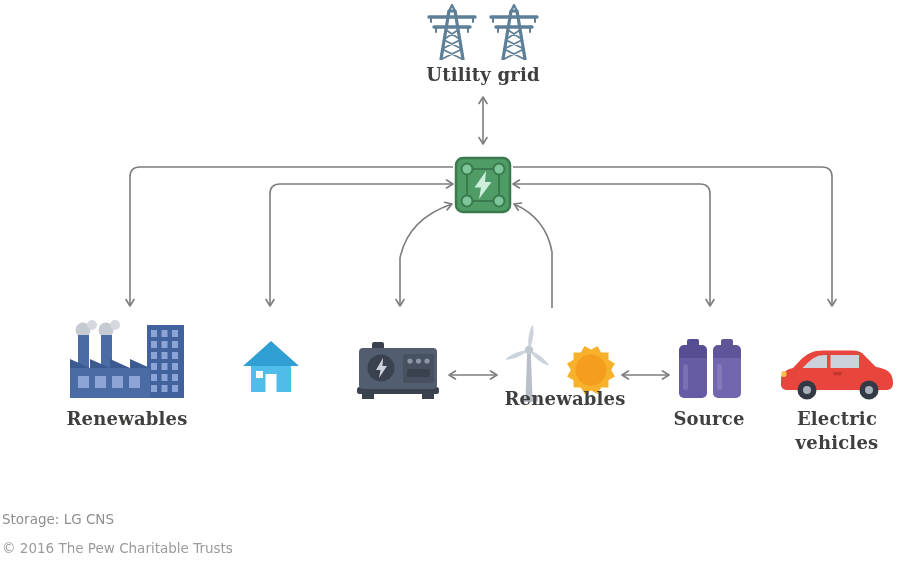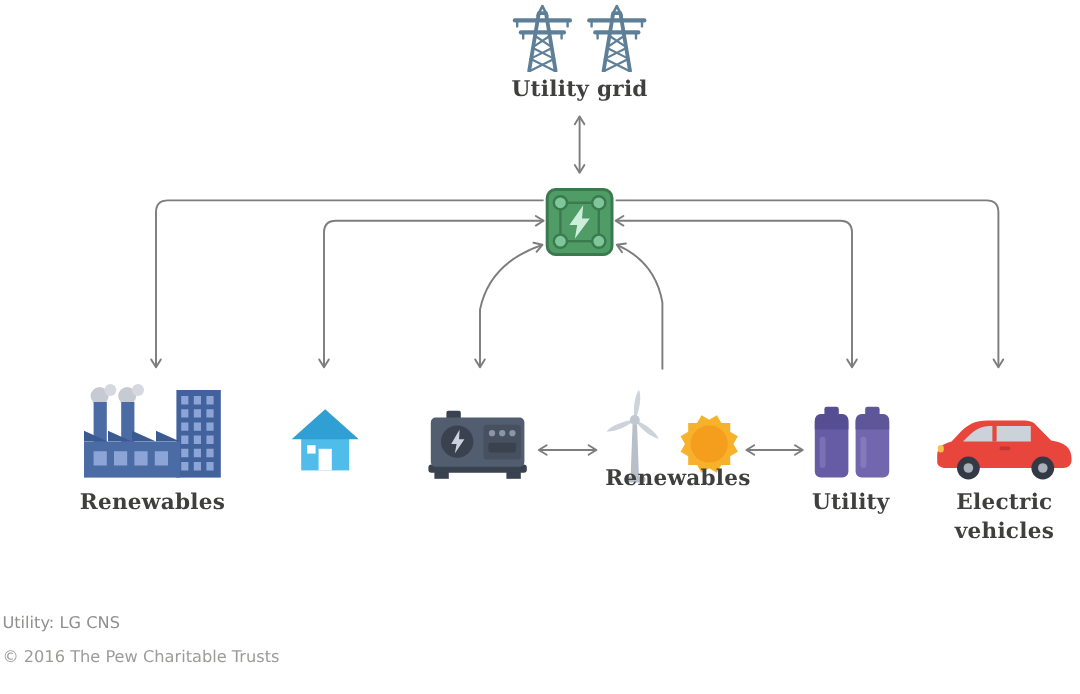--- a/index.html
+++ b/index.html
@@ -150,34 +150,34 @@
       <path d="M2,22 V16 Q2,9 9,9 H23 Q30,9 30,16 V22 Z" fill="#564e92"></path>
       <rect x="6" y="28" width="5" height="26" rx="2.5" fill="#7a70b4"></rect>
     </g>
     <g transform="translate(34,0)">
       <rect x="10" y="3" width="12" height="8" rx="2" fill="#5f5699"></rect>
       <rect x="2" y="9" width="28" height="53" rx="5" fill="#7267af"></rect>
       <path d="M2,22 V16 Q2,9 9,9 H23 Q30,9 30,16 V22 Z" fill="#5f5699"></path>
       <rect x="6" y="28" width="5" height="26" rx="2.5" fill="#837ab9"></rect>
     </g>
   </svg>
-  <div class="node-label" style="left:629px;top:407px;width:160px">Utility</div>
+  <div class="node-label" style="left:629px;top:407px;width:160px">Source</div>
 
   <svg class="abs" style="left:777px;top:344px" width="120" height="56" viewBox="0 0 120 56">
     <path d="M116,39 C116,29 111,25 99,23 L87,11 C85,8 81,6.5 75,6.5 L46,6.5 C36,6.5 30,9.5 23,16.5 L16,24 C8,26 4,29.5 4,35.5 L4,41 C4,44 7,46 11,46 L109,46 C113,46 116,44 116,39 Z" fill="#e8453c"></path>
     <path d="M82,11 L48,11 C40.5,11 35.5,14 29.5,20 L25.5,24 L82,24 Z" fill="#ccd2da"></path>
     <rect x="50" y="11" width="3.5" height="13" fill="#e8453c"></rect>
     <rect x="56" y="28" width="9" height="3.2" rx="1.6" fill="#c2372f"></rect>
     <rect x="4.5" y="27" width="5" height="6" rx="2" fill="#f5c14b"></rect>
     <circle cx="30" cy="46" r="9.5" fill="#333a46"></circle>
     <circle cx="30" cy="46" r="4" fill="#a9b0ba"></circle>
     <circle cx="92" cy="46" r="9.5" fill="#333a46"></circle>
     <circle cx="92" cy="46" r="4" fill="#a9b0ba"></circle>
   </svg>
   <div class="node-label" style="left:757px;top:407px;width:160px">
     <div>Electric</div>
     <div>vehicles</div>
   </div>
 
-  <div class="footer-text" style="left:2px;top:511px">Utility: LG CNS</div>
+  <div class="footer-text" style="left:2px;top:511px">Storage: LG CNS</div>
   <div class="footer-text copyright" style="left:2px;top:540px">© 2016 The Pew Charitable Trusts</div>
 
 </div>
 
 </body></html>

